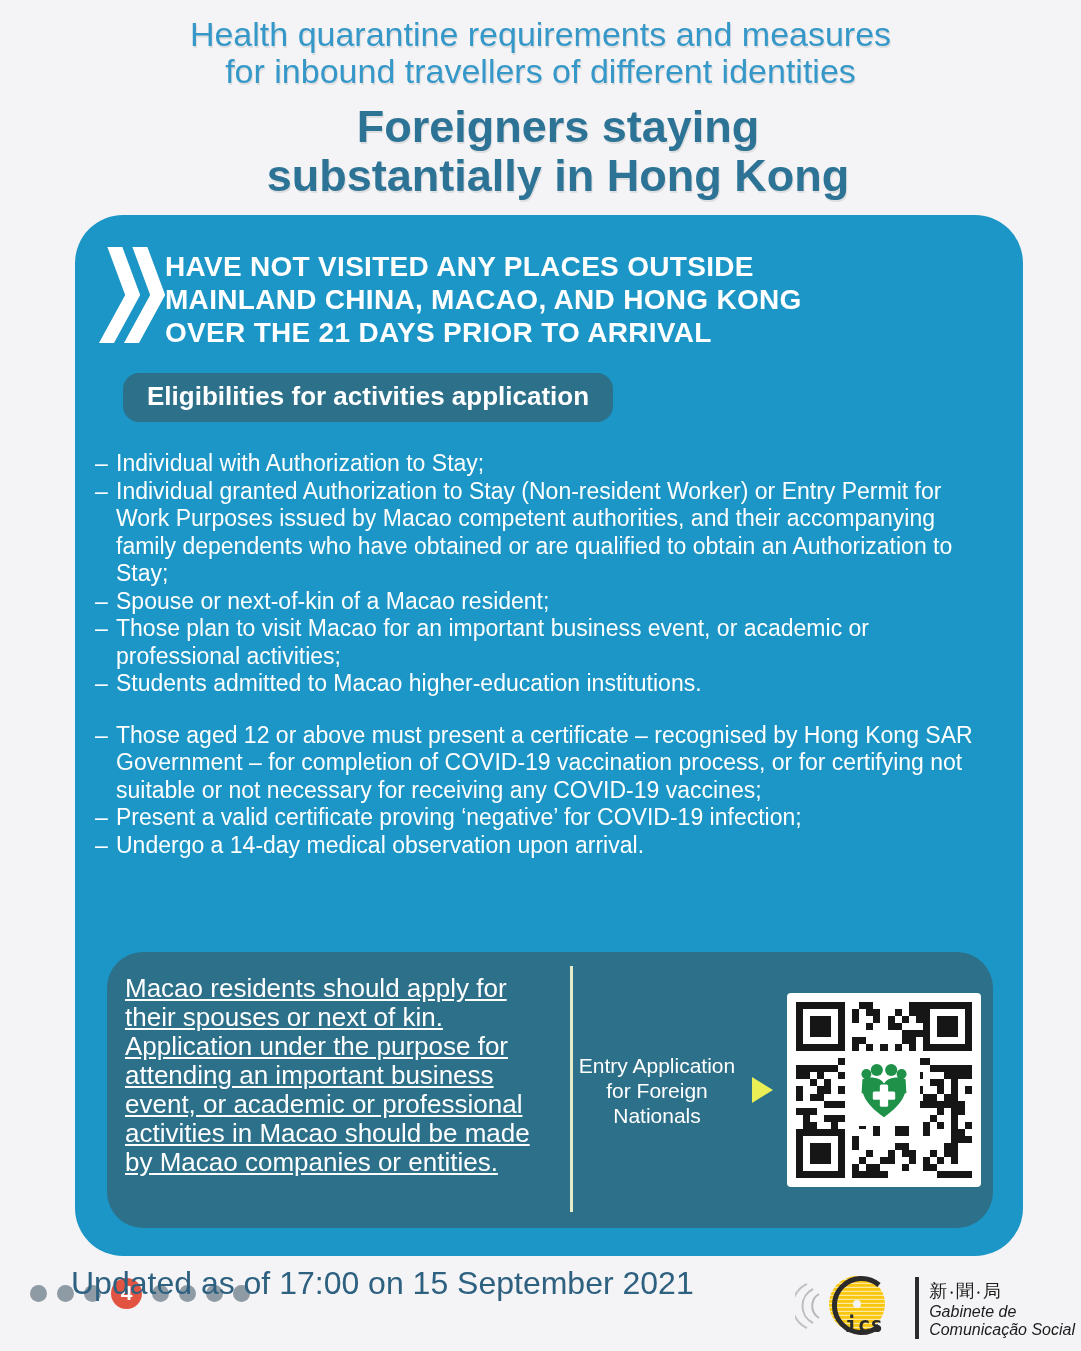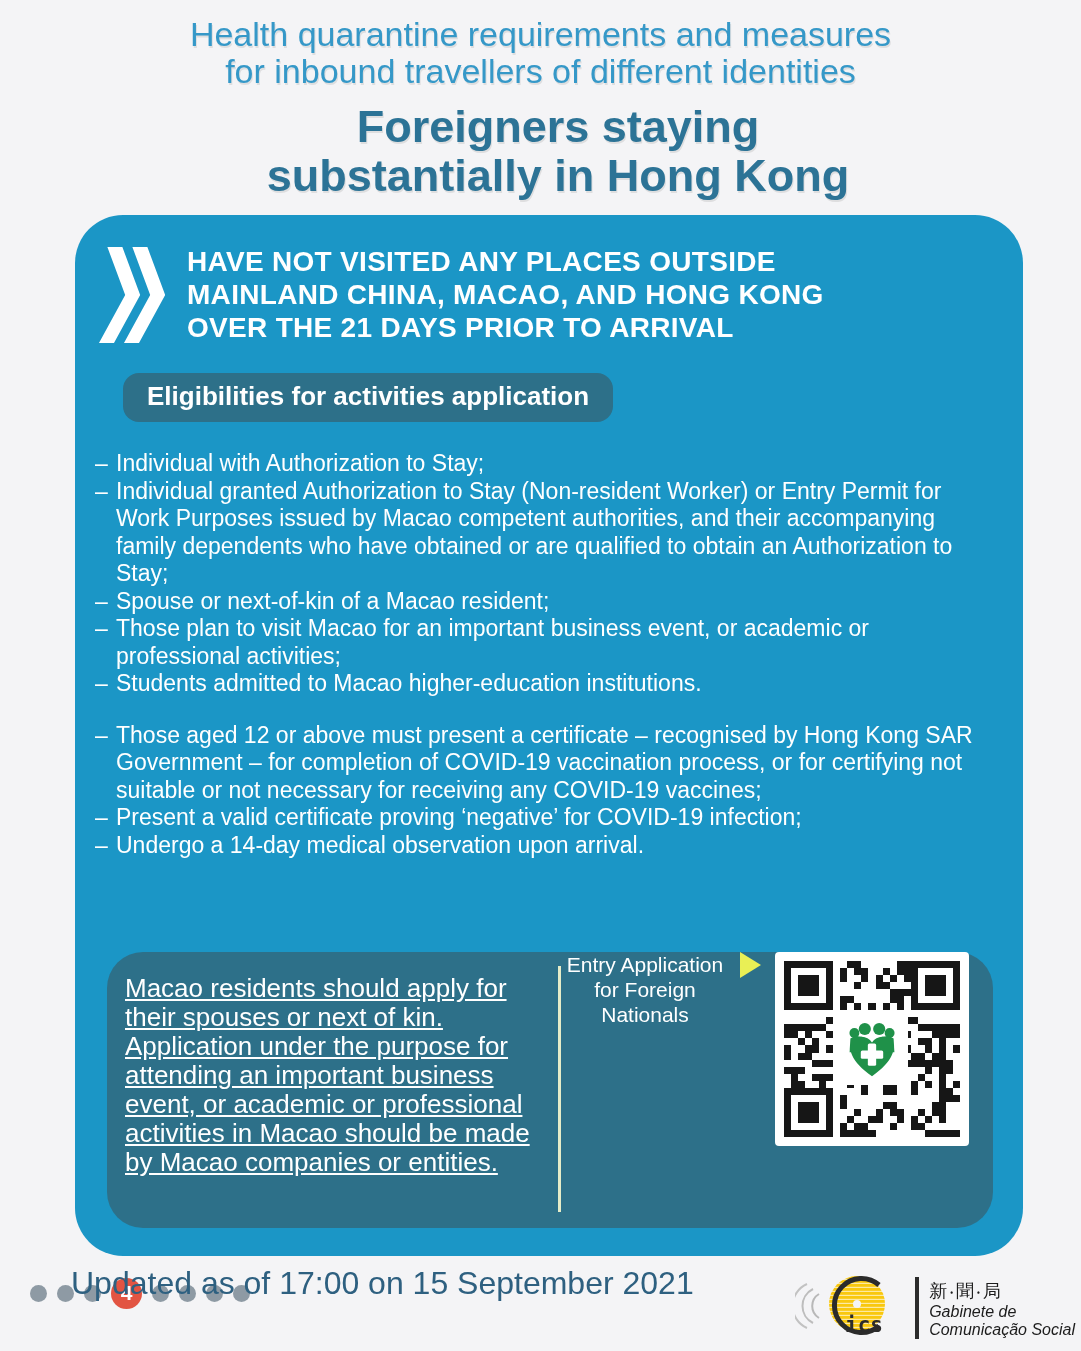--- a/index.html
+++ b/index.html
@@ -17,41 +17,41 @@
   }
   .subtitle {
     margin-top:12px; font-size:45px; font-weight:bold; color:#2c7396;
     line-height:49px; text-shadow:1px 2px 0 rgba(120,120,120,0.18);padding-left:35px;
   }
   
   .card {
     position:absolute; left:75px; top:215px; width:948px; height:1041px;
     background:#1b96c6; border-radius:48px;
   }
-  .heading-row { display:flex; gap:22px; padding:26px 30px 0 26px; align-items:flex-start; }
+  .heading-row { display:flex; padding:26px 30px 0 26px; align-items:flex-end; }
   .chevrons { flex:0 0 auto; margin-top:4px; transform:skewX(-5deg); }
   .card-heading {
     color:#ffffff; font-weight:bold; font-size:28px; line-height:33px;
     letter-spacing:0.3px; padding-top:4px;
   }
   .badge {
     display:inline-block; margin:24px 0 0 48px; background:#2d7089; color:#fff;
     font-weight:bold; font-size:26px; padding:8px 24px 10px; border-radius:16px;
   }
   .bullets { list-style:none; margin:28px 44px 0 18px; color:#fff; font-size:23px; line-height:27.5px; }
   .bullets li { position:relative; padding-left:23px; }
   .bullets li::before { content:"–"; position:absolute; left:2px; top:0; }
   
   .note-box {
     position:absolute; left:32px; right:30px; top:737px; bottom:28px;
     background:#2d7089; border-radius:36px; display:flex; align-items:stretch;
   }
   .note-text { width:462px; padding:22px 0 0 18px; color:#fff; font-size:26px; line-height:29px;text-decoration:underline; }
   .note-divider { width:3px; background:#e6ecc8; margin:14px 0 16px 10px; }
-  .qr-area { flex:1; display:flex; justify-content:flex-end; padding-right:24px; gap:11px; }
+  .qr-area { flex:1; display:flex; align-items:center; justify-content:flex-end; padding-right:12px; gap:11px; }
   .qr-label { width:168px; text-align:center; color:#fff; font-size:21px; line-height:25px; }
   .qr-arrow {
     width:0; height:0; flex:0 0 auto; margin-right:3px;
     border-left:21px solid #e9ef55; border-top:13px solid transparent; border-bottom:13px solid transparent;
   }
   .qr-box {
     position:relative; width:194px; height:194px; background:#ffffff;
     border-radius:4px; padding:9px; flex:0 0 auto;
   }
   .qr-modules { display:grid; grid-template-columns:repeat(25,1fr); grid-template-rows:repeat(25,1fr); width:176px; height:176px; }

